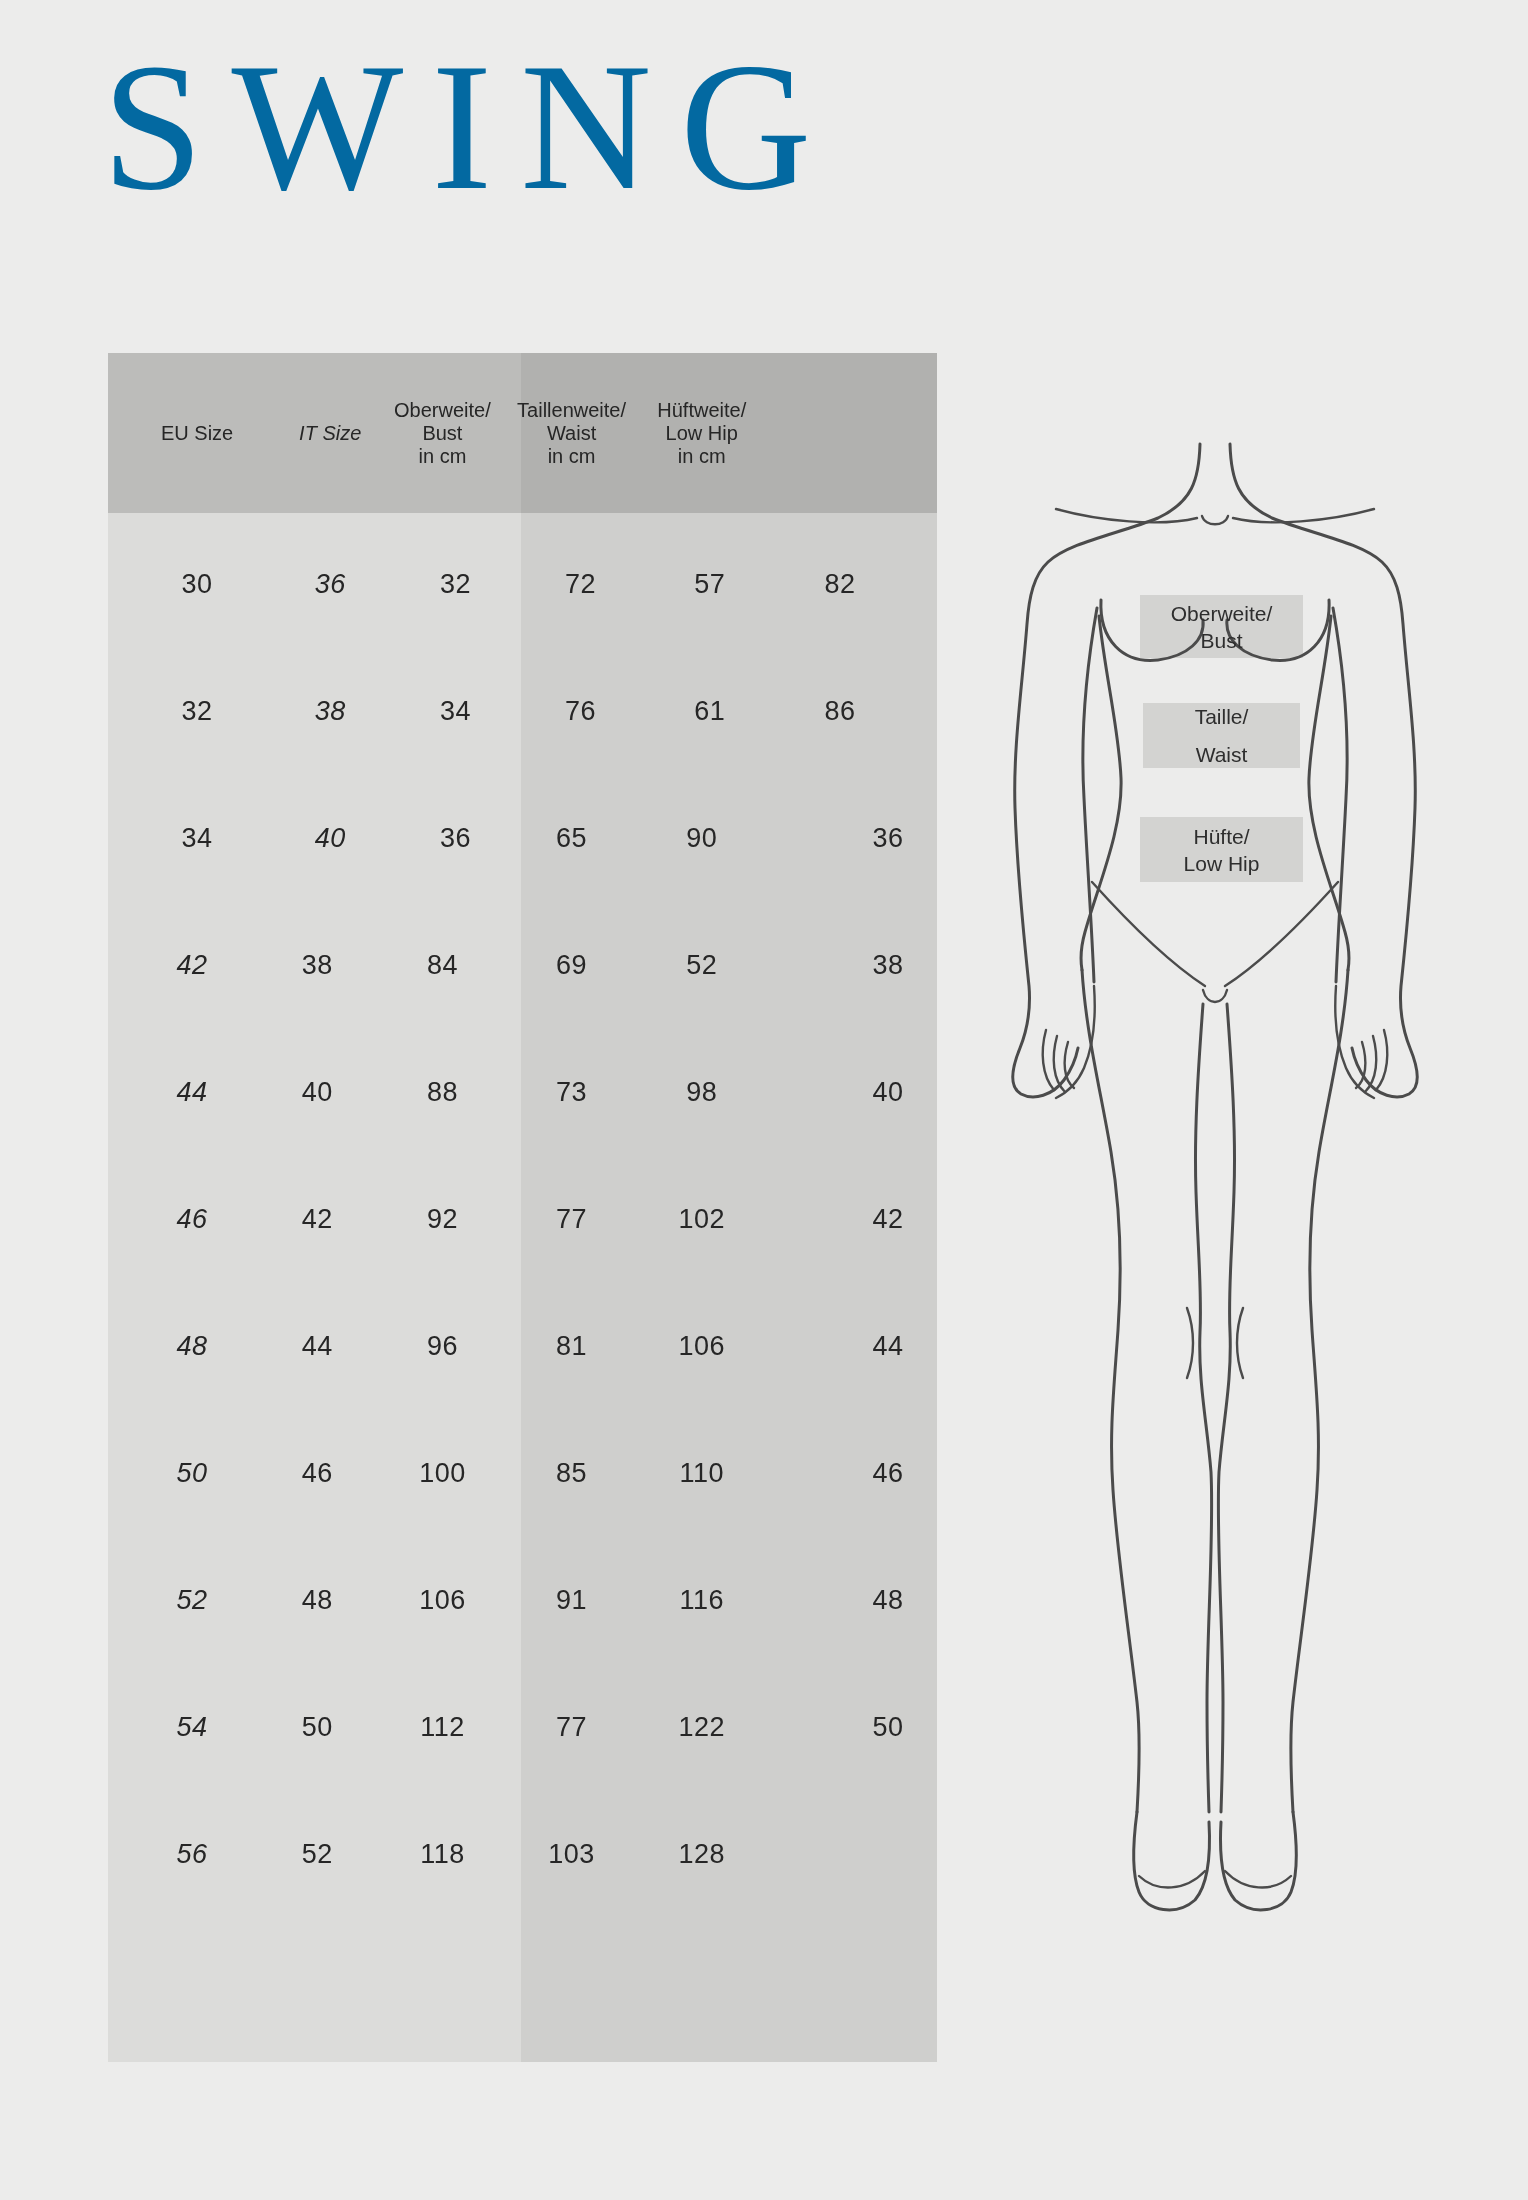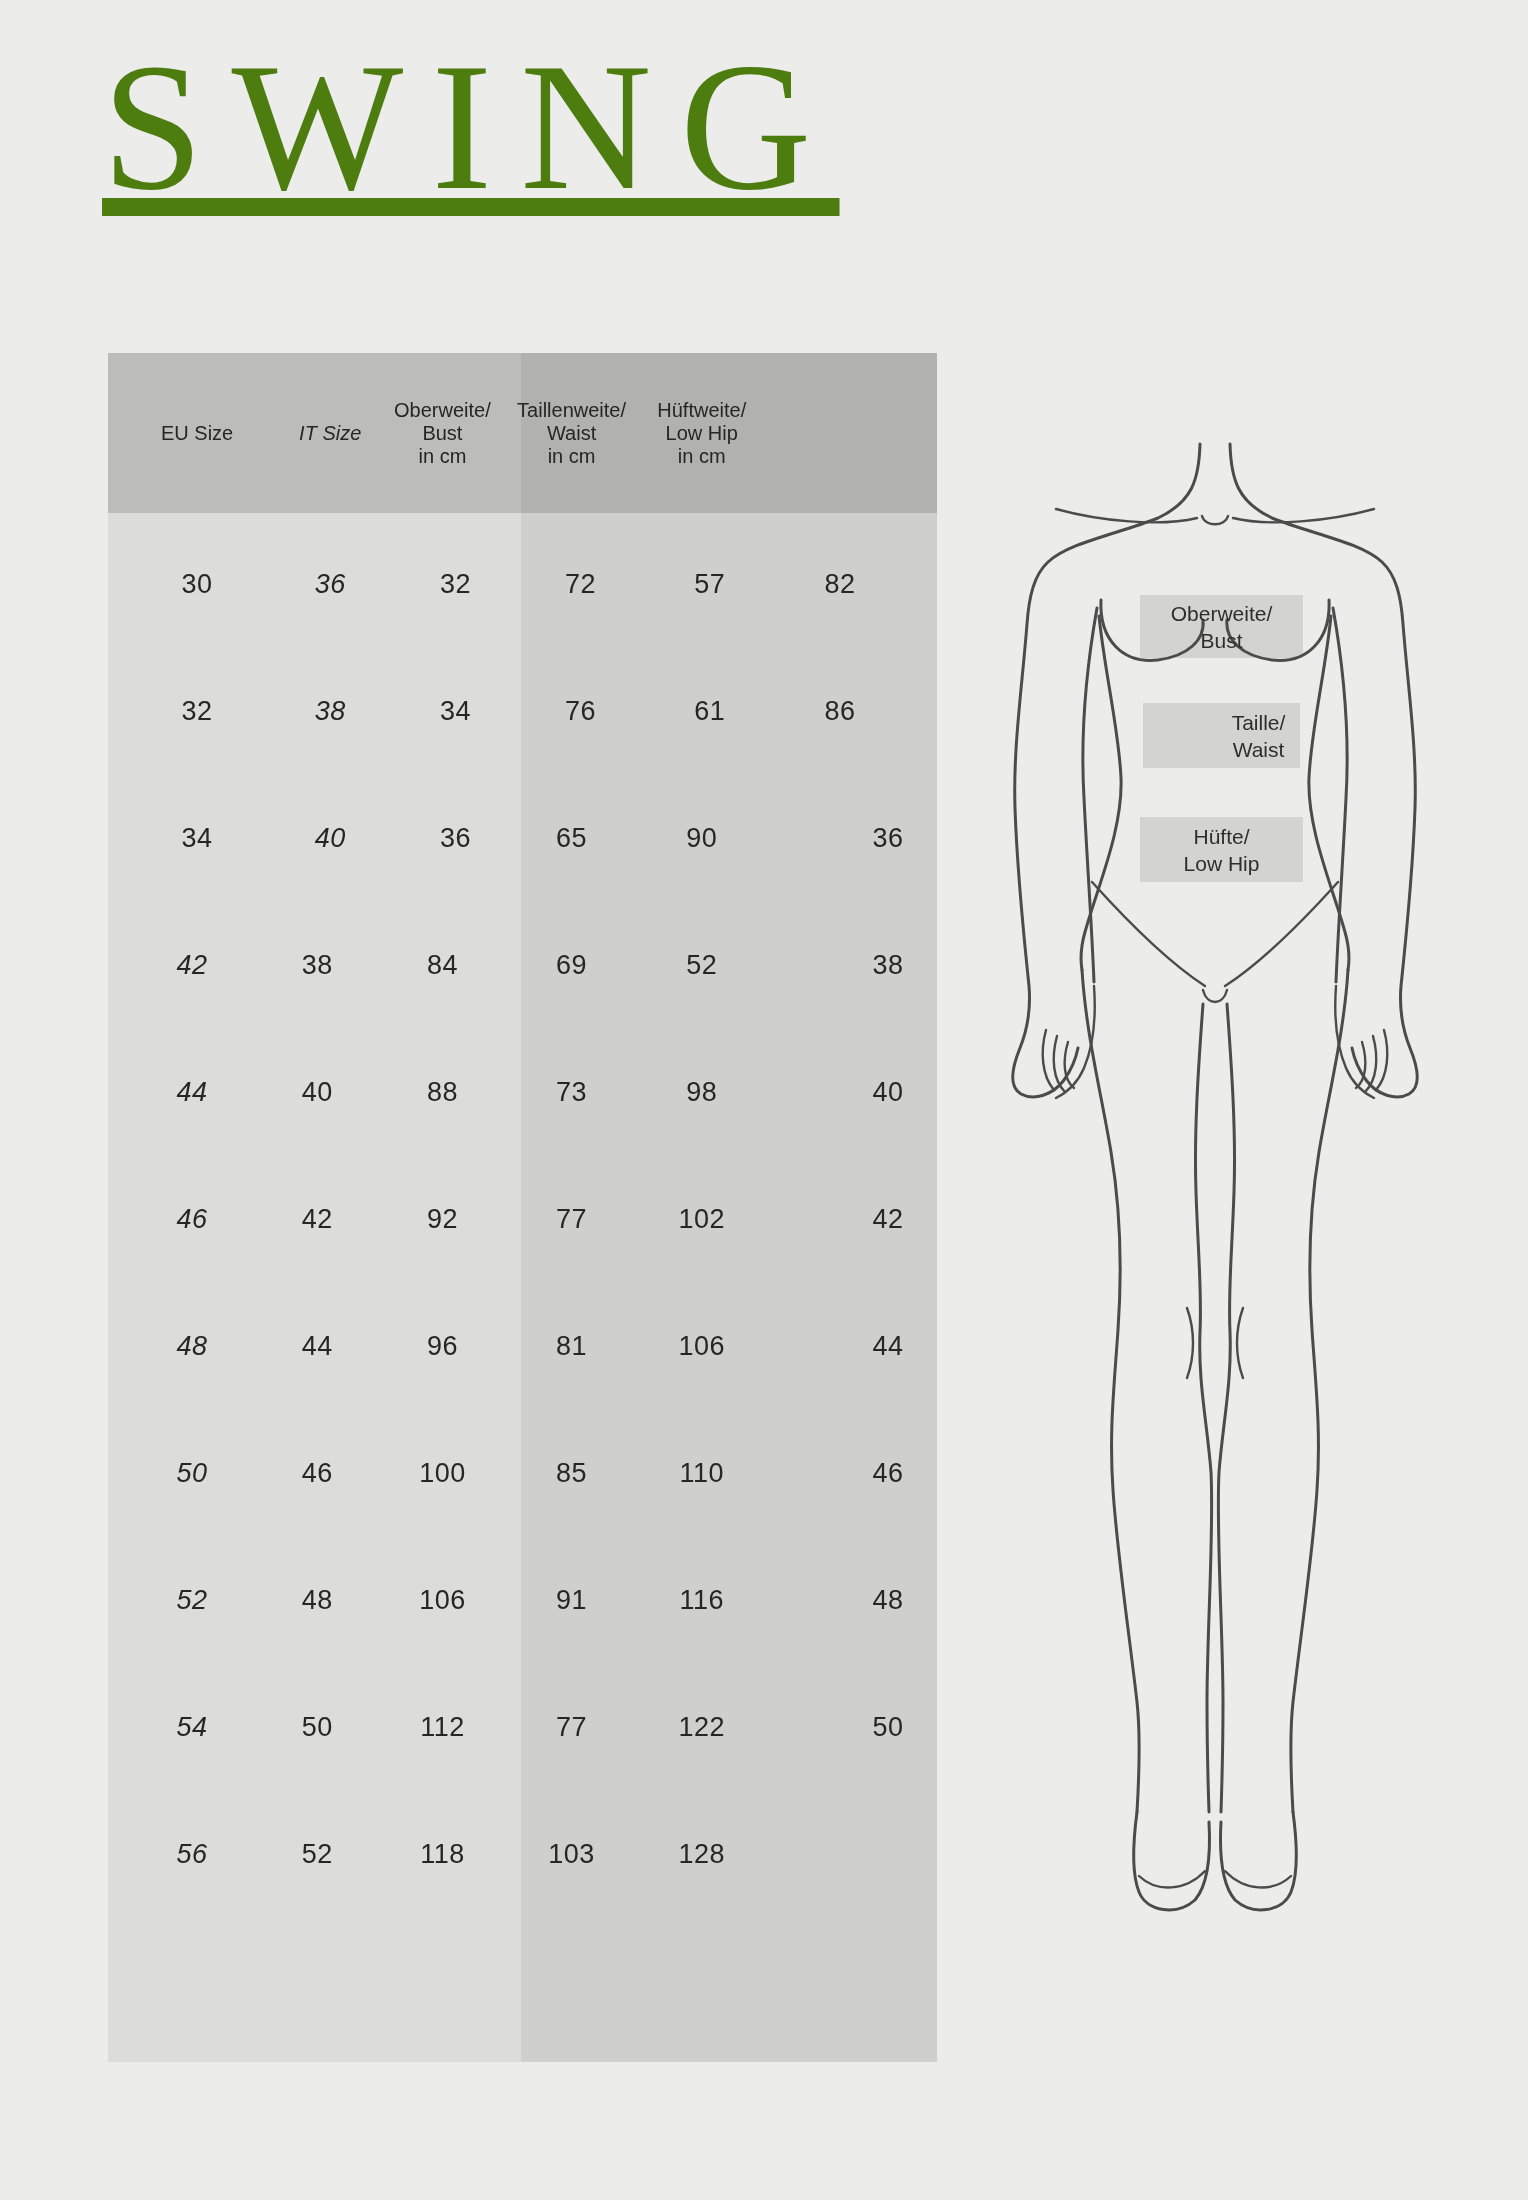--- a/index.html
+++ b/index.html
@@ -23,23 +23,22 @@
   }
   
   .brand-title{
     position:absolute;
     left:102px; top:36px;
     font-family:"Liberation Serif", serif;
     font-weight:400;
     font-size:182px;
     line-height:1;
     letter-spacing:0.155em;
-    color:#4d7c0f;
+    color:#0369a1;
     white-space:nowrap;
-    text-decoration:underline;
   }
   
   .size-table{
     position:absolute;
     left:108px; top:353px;
     width:829px; height:1709px;
   }
   .tbl-bg{position:absolute;top:0;bottom:0;}
   .tbl-bg.left{left:0;width:413px;background:var(--table-left-bg);}
   .tbl-bg.right{left:413px;right:0;background:var(--table-right-bg);}
@@ -86,21 +85,21 @@
   .fig-label{
     position:absolute;
     display:flex;flex-direction:column;
     align-items:center;justify-content:center;
     font-size:21px;line-height:27px;
     color:#2e2e2e;
     text-align:center;
   }
   .fig-label span{display:block;}
   .lbl-bust {left:1140px;top:595px;width:163px;height:63px;}
-  .lbl-waist{left:1180px;top:703px;width:157px;height:65px;}
+  .lbl-waist{left:1143px;top:703px;width:157px;height:65px;justify-content:space-between;}
   .lbl-hip  {left:1140px;top:817px;width:163px;height:65px;}
 </style>
 </head>
 <body>
 
 <div class="brand-title">SWING</div>
 
 <div class="size-table">
   <div class="tbl-bg left">
     <div class="hdr"></div>

